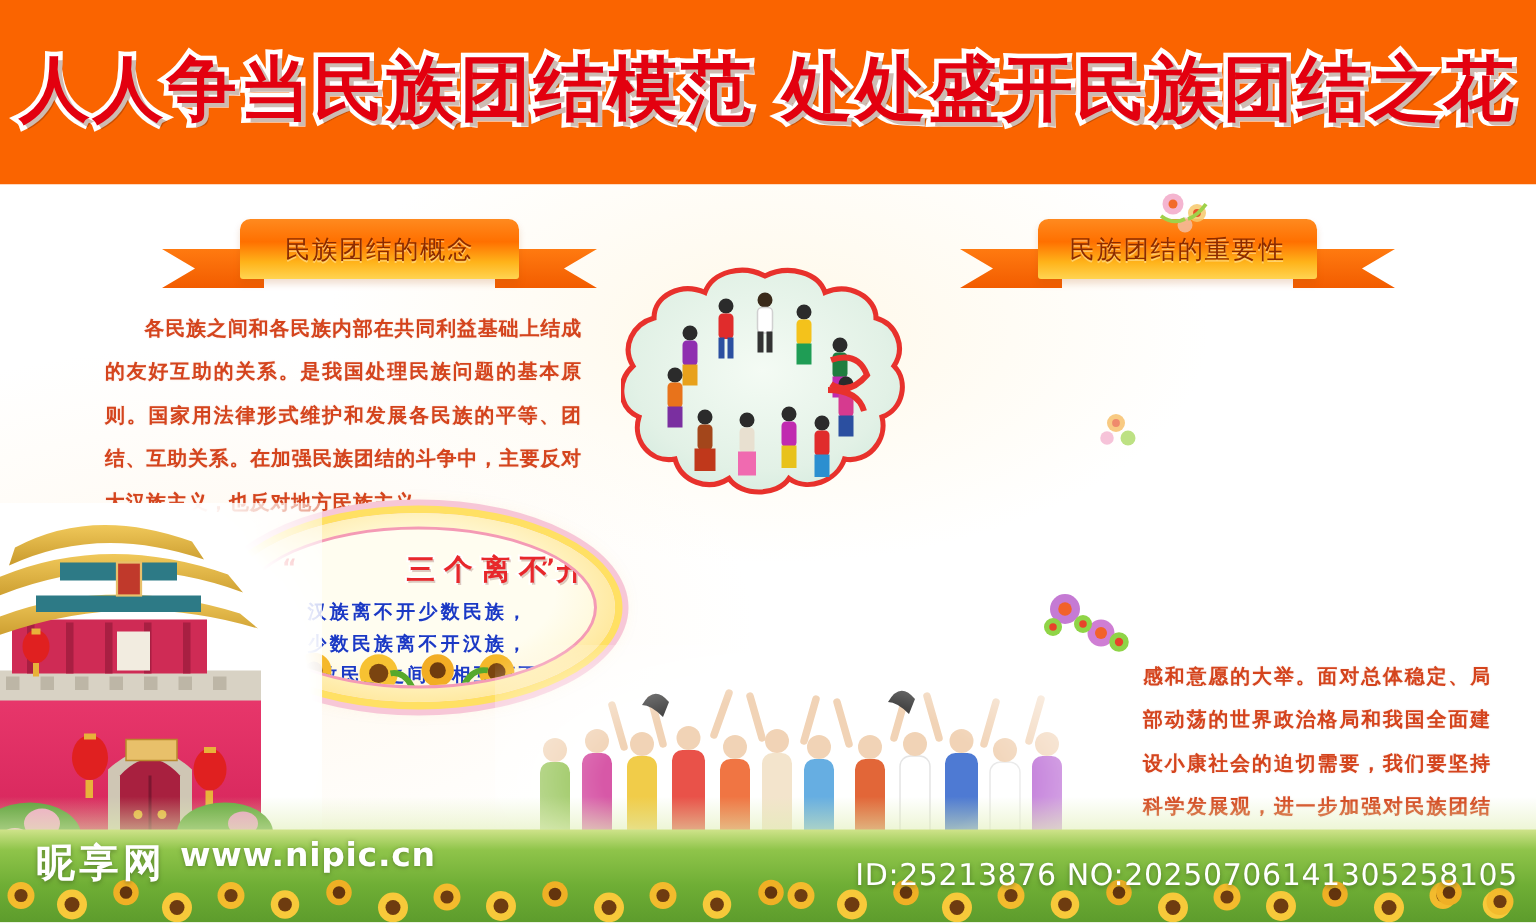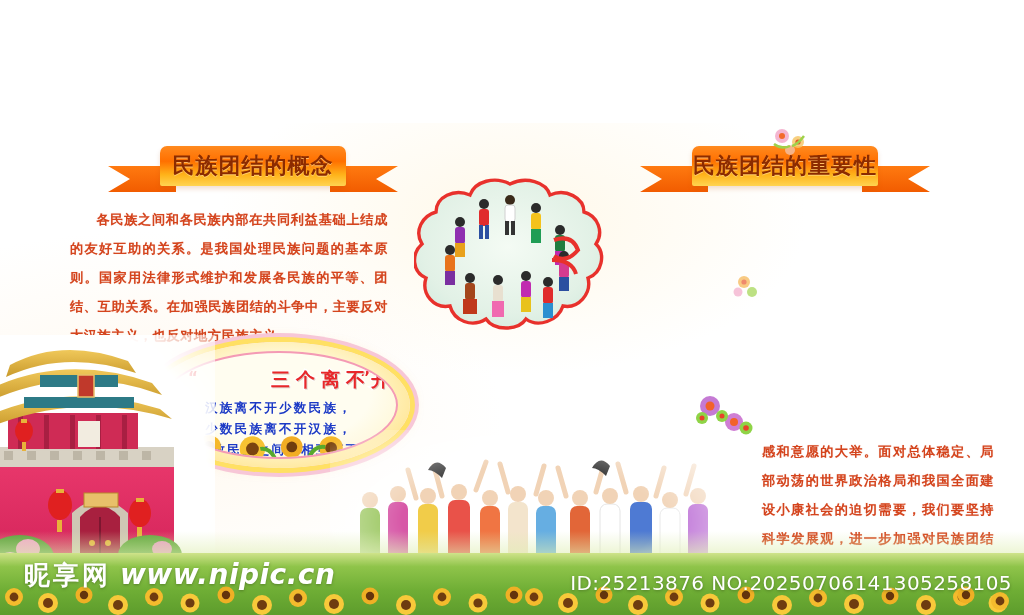--- a/index.html
+++ b/index.html
@@ -52,21 +52,21 @@
   .ribbon .tail.left{left:0;clip-path:polygon(0 0,100% 0,100% 100%,0 100%,22px 50%);}
   .ribbon .tail.right{right:0;clip-path:polygon(0 0,100% 0,calc(100% - 22px) 50%,100% 100%,0 100%);}
   .ribbon .body{
     position:absolute;left:52px;right:52px;top:0;height:40px;
     background:linear-gradient(180deg,#ff8a1f 0%,#ff7000 38%,#ffb31a 72%,#ffd451 100%);
     border-radius:7px 7px 2px 2px;
     display:flex;align-items:center;justify-content:center;
     box-shadow:0 3px 5px rgba(180,80,0,.18);
   }
   .ribbon .label{
-    font-size:22px;font-weight:bold;color:#8c2b00;letter-spacing:1px;
+    font-size:17px;font-weight:normal;color:#8c2b00;letter-spacing:1px;
     text-shadow:0 1px 0 rgba(255,230,160,.6);
     white-space:nowrap;
   }
   #ribbon-left{left:108px;top:146px;width:290px;}
   #ribbon-right{left:640px;top:146px;width:290px;}
 
   
   .body-text{
     position:absolute;
     color:#d4441d;
@@ -161,33 +161,36 @@
 
   
   #watermark{
     position:absolute;left:24px;bottom:22px;
     display:flex;align-items:flex-start;gap:9px;
     color:#ffffff;
     text-shadow:0 1px 3px rgba(60,90,30,.55);
     pointer-events:none;
   }
   #watermark .wm-cn{font-size:26px;font-weight:bold;letter-spacing:3px;}
-  #watermark .wm-url{font-size:28px;font-style:italic;font-weight:bold;letter-spacing:.5px;}
+  #watermark .wm-url{font-size:22px;font-weight:bold;letter-spacing:.5px;}
   #id-watermark{
     position:absolute;right:12px;bottom:20px;
     color:#ffffff;font-size:20px;letter-spacing:.4px;
     text-shadow:0 1px 3px rgba(60,90,30,.6);
     white-space:nowrap;pointer-events:none;
   }
 </style>
 </head>
 <body>
 
 <div id="poster">
 
+  <div class="header">
+    <div class="header-title">人人争当民族团结模范  处处盛开民族团结之花</div>
+  </div>
 
   <div class="canvas">
     <div class="soft-glow"></div>
   </div>
 
   <div class="ribbon" id="ribbon-left">
     <div class="tail left"></div>
     <div class="tail right"></div>
     <div class="body">
       <span class="label">民族团结的概念</span>

